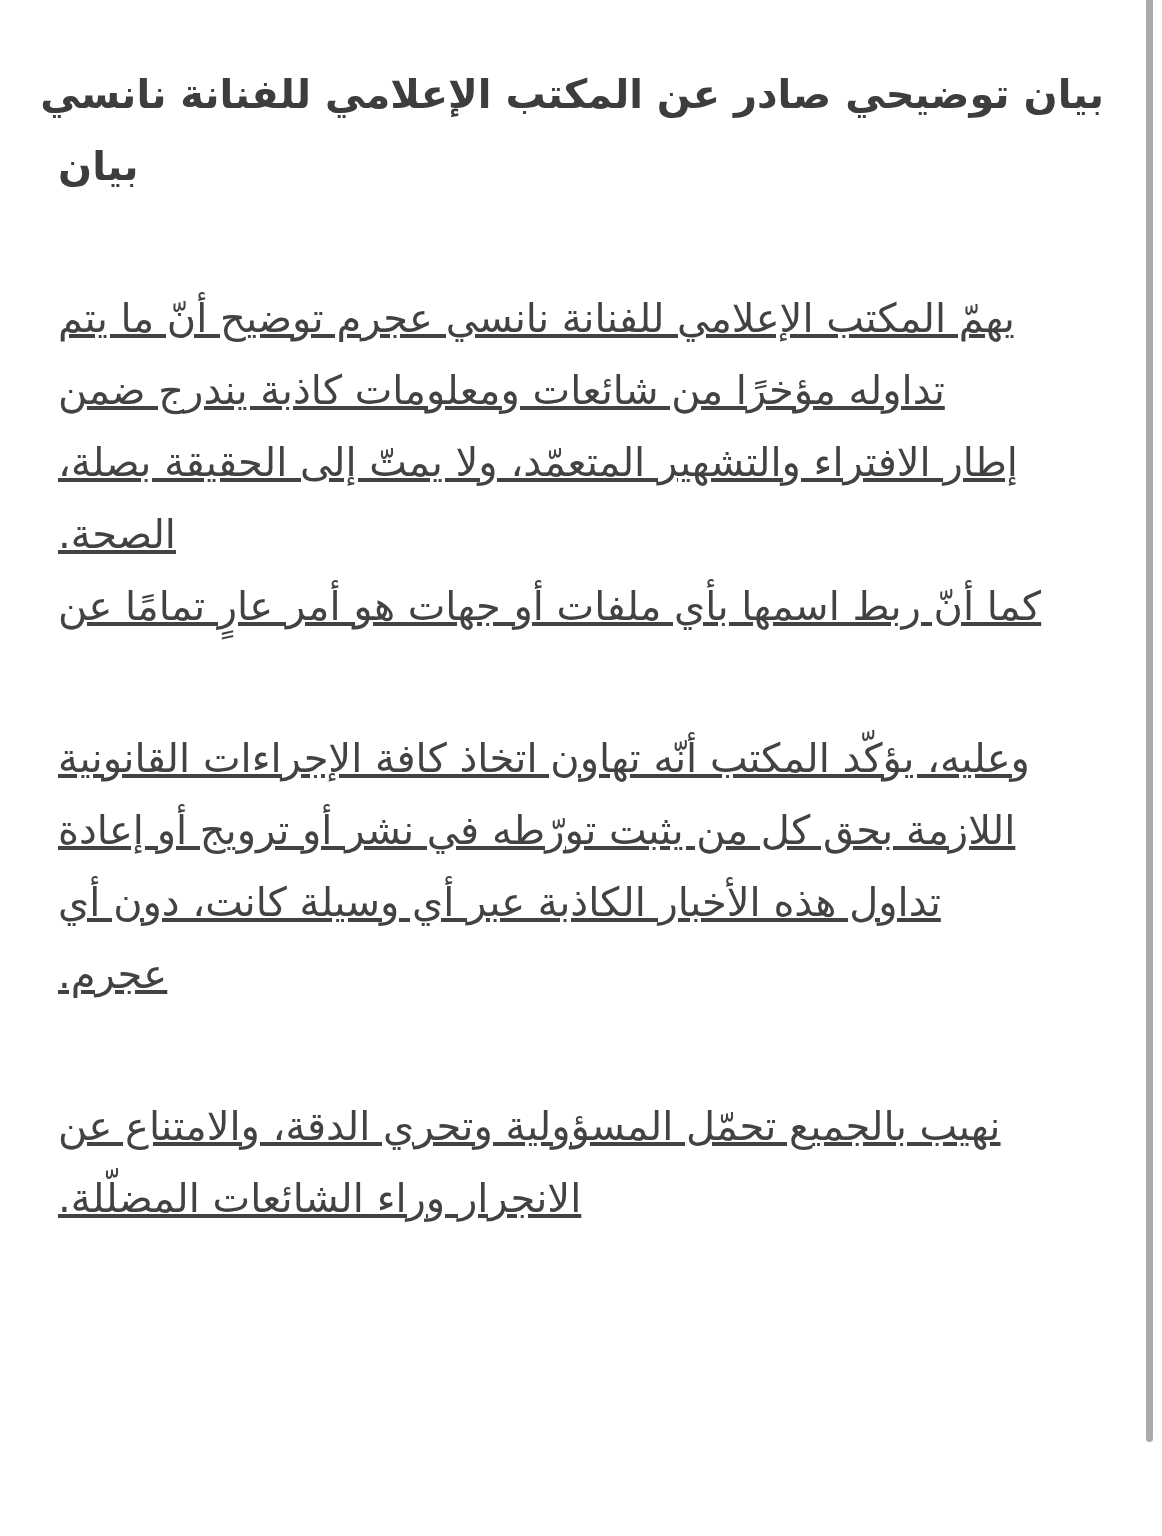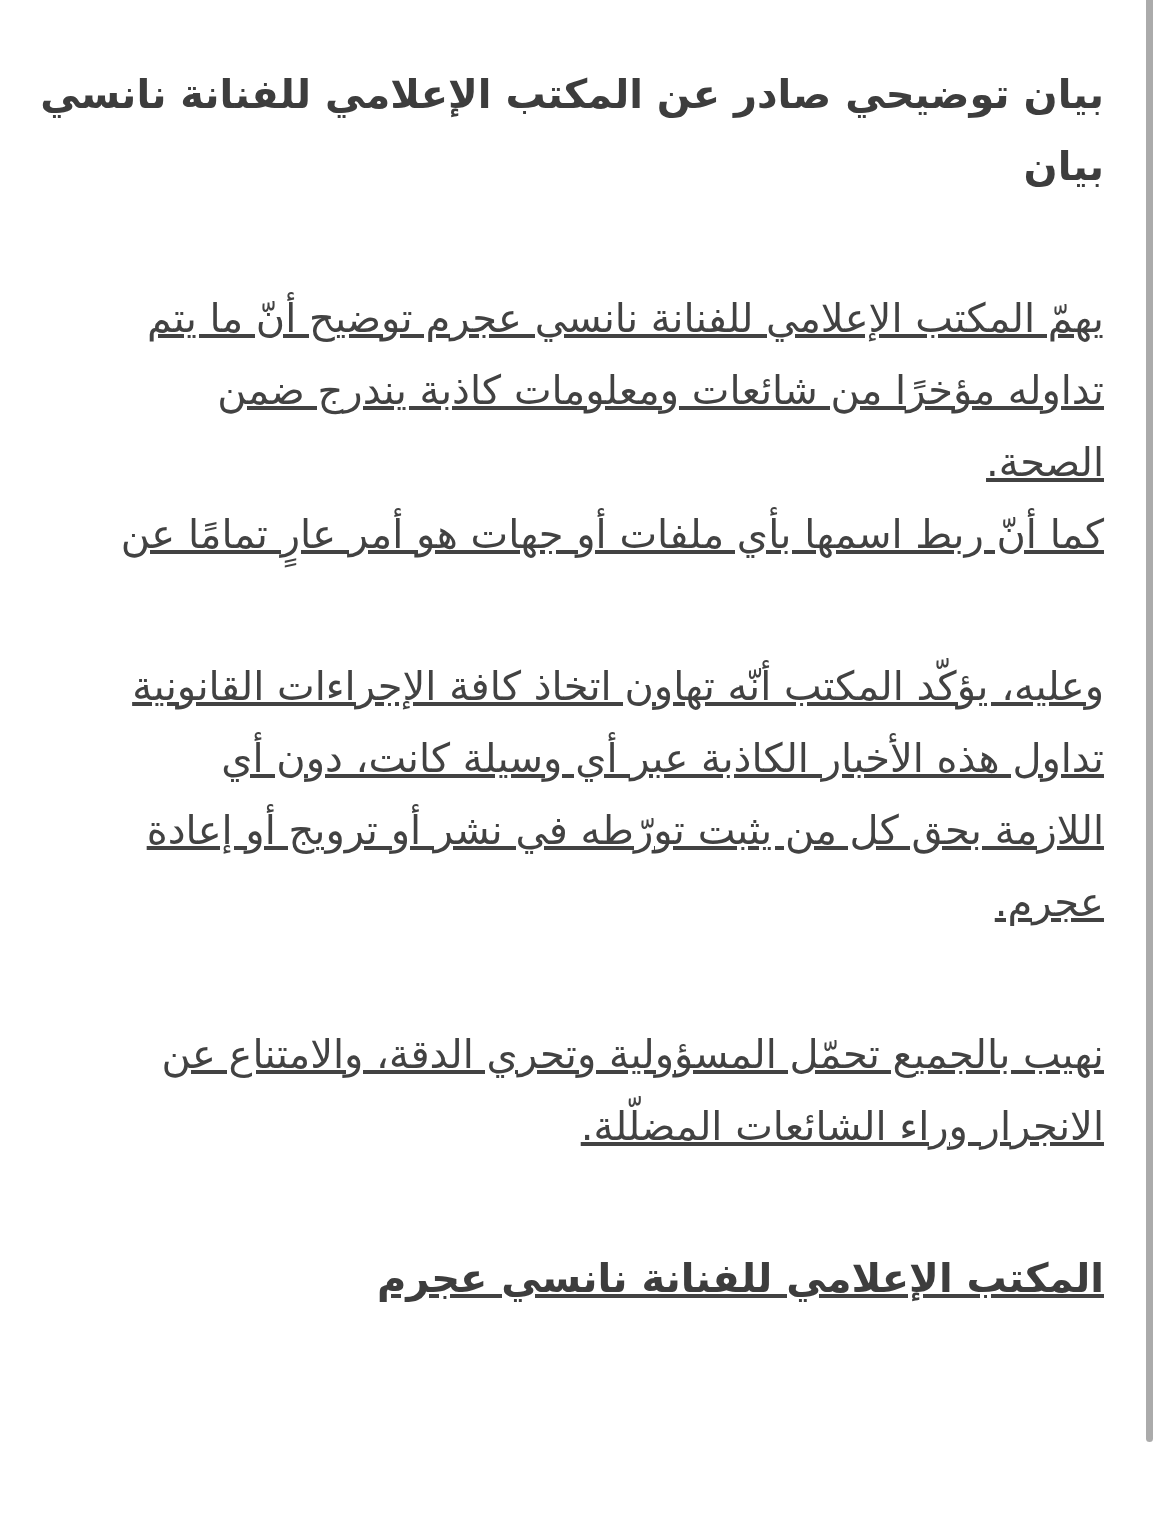--- a/index.html
+++ b/index.html
@@ -15,21 +15,21 @@
     position: absolute;
     inset: 0;
     background: #ffffff;
   }
   .content {
     position: absolute;
     top: 58px;
     right: 58px;
     width: 1046px;
     direction: rtl;
-    text-align: right;
+    text-align: left;
     color: #424242;
   }
   .block { margin: 0; }
   .block + .block { margin-top: 80px; text-decoration: underline; }
   .line {
     display: block;
     font-size: 40px;
     line-height: 72px;
     font-weight: 400;
     white-space: nowrap;
@@ -56,36 +56,36 @@
   <section class="content" dir="rtl" lang="ar">
 
     <header class="block title">
       <span class="line">بيان توضيحي صادر عن المكتب الإعلامي للفنانة نانسي</span>
       <span class="line">بيان</span>
     </header>
 
     <p class="block">
       <span class="line">يهمّ المكتب الإعلامي للفنانة نانسي عجرم توضيح أنّ ما يتم</span>
       <span class="line">تداوله مؤخرًا من شائعات ومعلومات كاذبة يندرج ضمن</span>
+      <span class="line">إطار الافتراء والتشهير المتعمّد، ولا يمتّ إلى الحقيقة بصلة،</span>
       <span class="line">الصحة.</span>
       <span class="line">كما أنّ ربط اسمها بأي ملفات أو جهات هو أمر عارٍ تمامًا عن</span>
     </p>
 
     <p class="block">
       <span class="line">وعليه، يؤكّد المكتب أنّه تهاون اتخاذ كافة الإجراءات القانونية</span>
+      <span class="line">اللازمة بحق كل من يثبت تورّطه في نشر أو ترويج أو إعادة</span>
       <span class="line">تداول هذه الأخبار الكاذبة عبر أي وسيلة كانت، دون أي</span>
-      <span class="line">اللازمة بحق كل من يثبت تورّطه في نشر أو ترويج أو إعادة</span>
       <span class="line">عجرم.</span>
     </p>
 
     <p class="block">
       <span class="line">نهيب بالجميع تحمّل المسؤولية وتحري الدقة، والامتناع عن</span>
       <span class="line">الانجرار وراء الشائعات المضلّلة.</span>
     </p>
 
     <p class="block signature">
-      <span class="line">المكتب الإعلامي للفنانة نانسي عجرم</span>
     </p>
 
   </section>
 
   <div class="scrollbar-thumb"></div>
 </main>
 
 </body></html>

